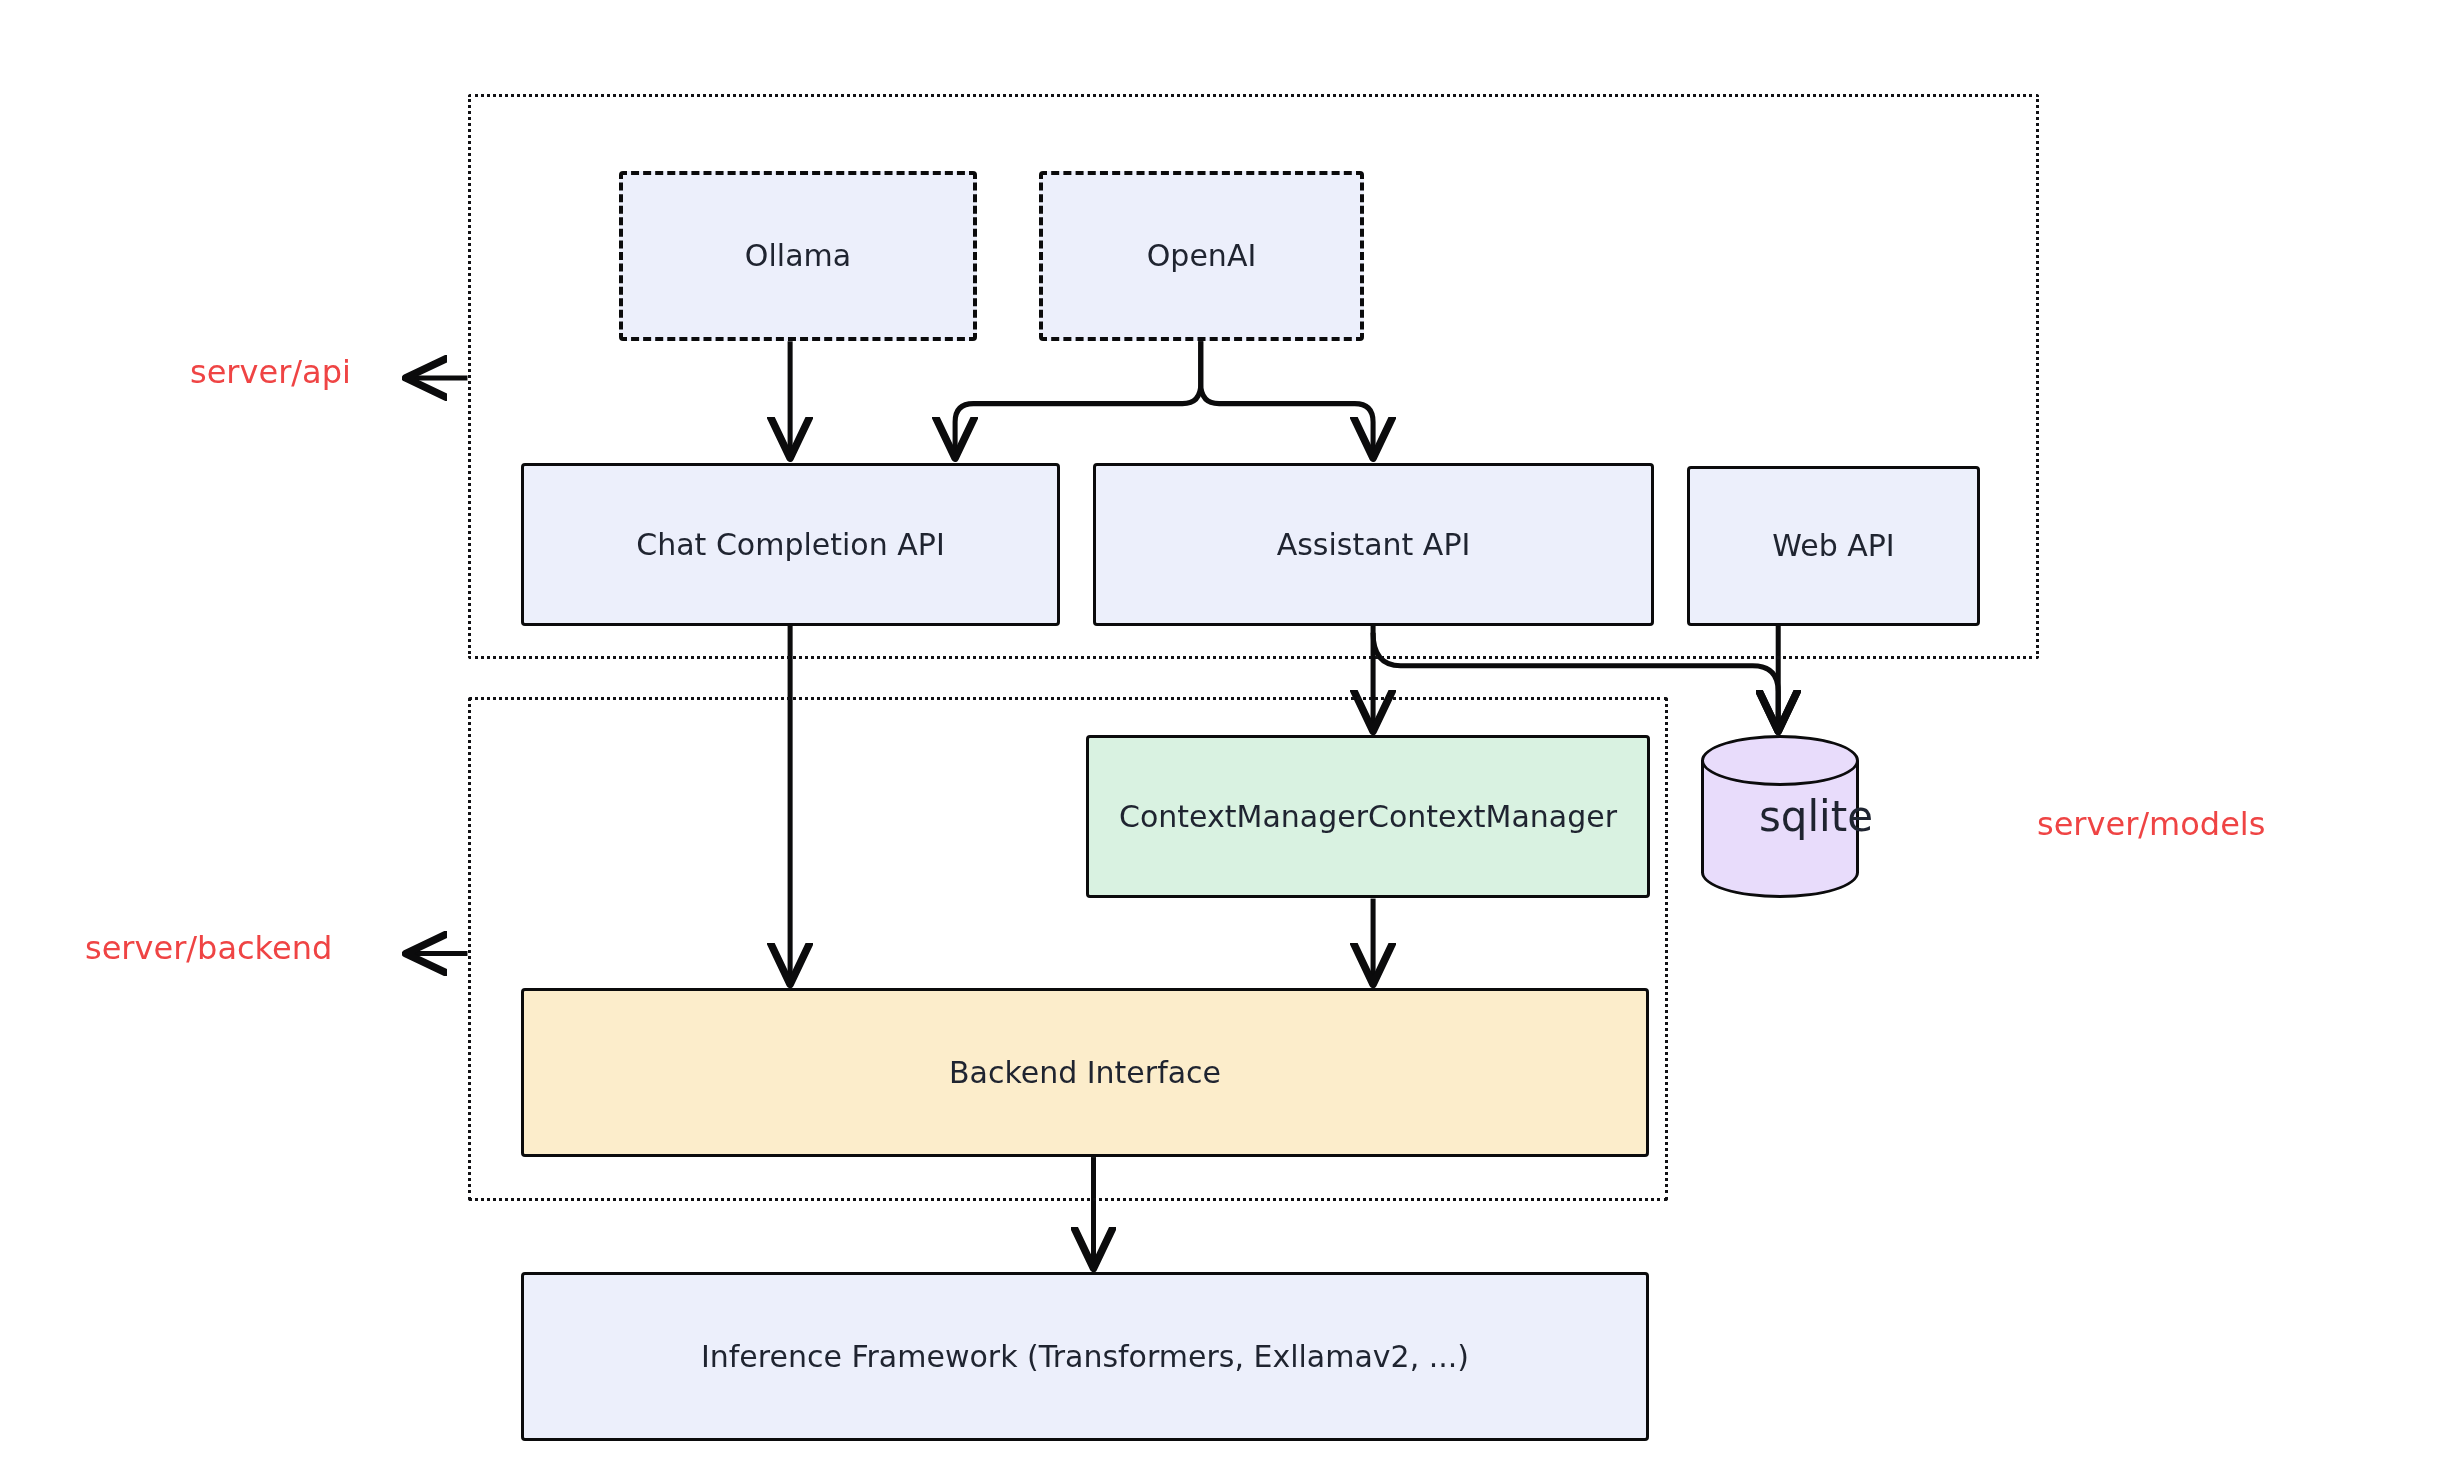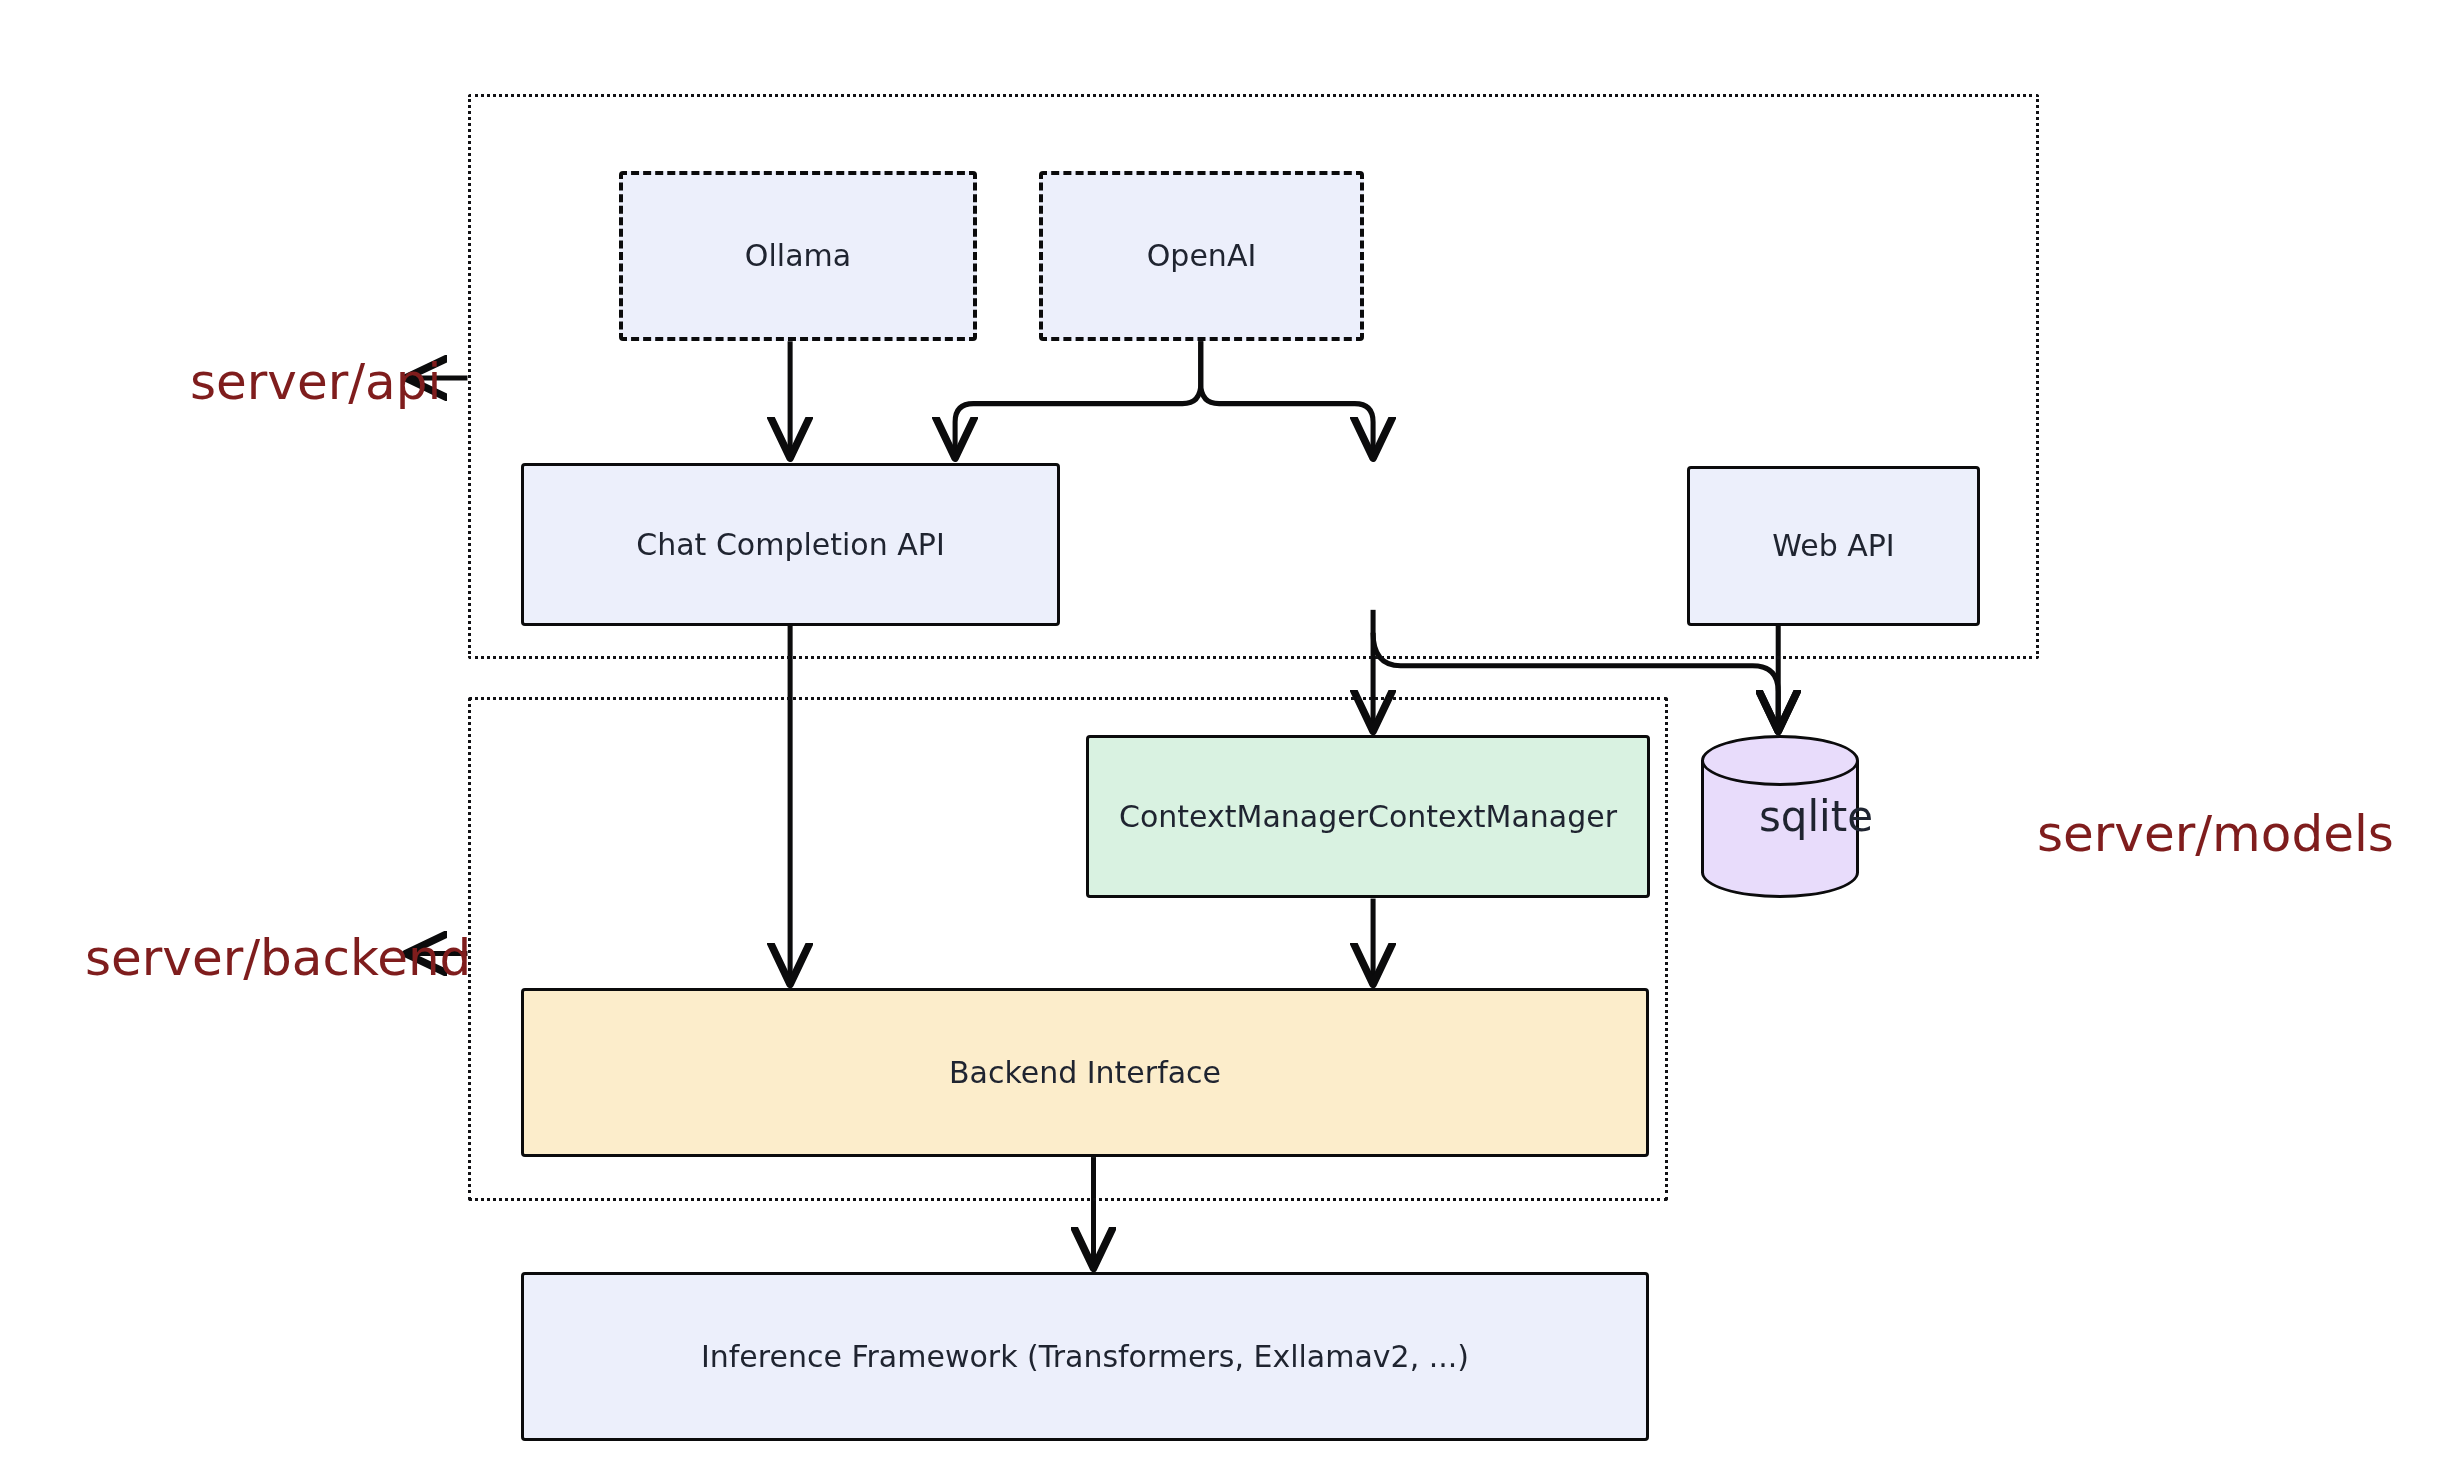--- a/index.html
+++ b/index.html
@@ -50,22 +50,22 @@
   .group {
     position: absolute;
     box-sizing: border-box;
     border: 3.7px dotted #111114;
     border-radius: 2.8px;
     background: transparent;
     z-index: 1;
   }
   .edge-label {
     position: absolute;
-    font-size: 50px;
-    color: #7f1d1d;
+    font-size: 32px;
+    color: #ef4444;
     white-space: nowrap;
     z-index: 4;
   }
   .cyl {
     position: absolute;
     z-index: 3;
   }
   .cyl .cap {
     position: absolute;
     left: 0; top: 0;
@@ -160,20 +160,23 @@
   </div>
 
   <div class="node box dashed" style="left:1039px; top:171px; width:325px; height:170px;">
     <span>OpenAI</span>
   </div>
 
   <div class="node box" style="left:521px; top:463px; width:539px; height:163px;">
     <span>Chat Completion API</span>
   </div>
 
+  <div class="node box" style="left:1093px; top:463px; width:561px; height:163px;">
+    <span>Assistant API</span>
+  </div>
 
   <div class="node box" style="left:1687px; top:466px; width:293px; height:160px;">
     <span>Web API</span>
   </div>
 
   <div class="node box green" style="left:1086px; top:735px; width:564px; height:163px; flex-direction:row;">
     <span>ContextManager</span>
     <span>ContextManager</span>
   </div>
 

